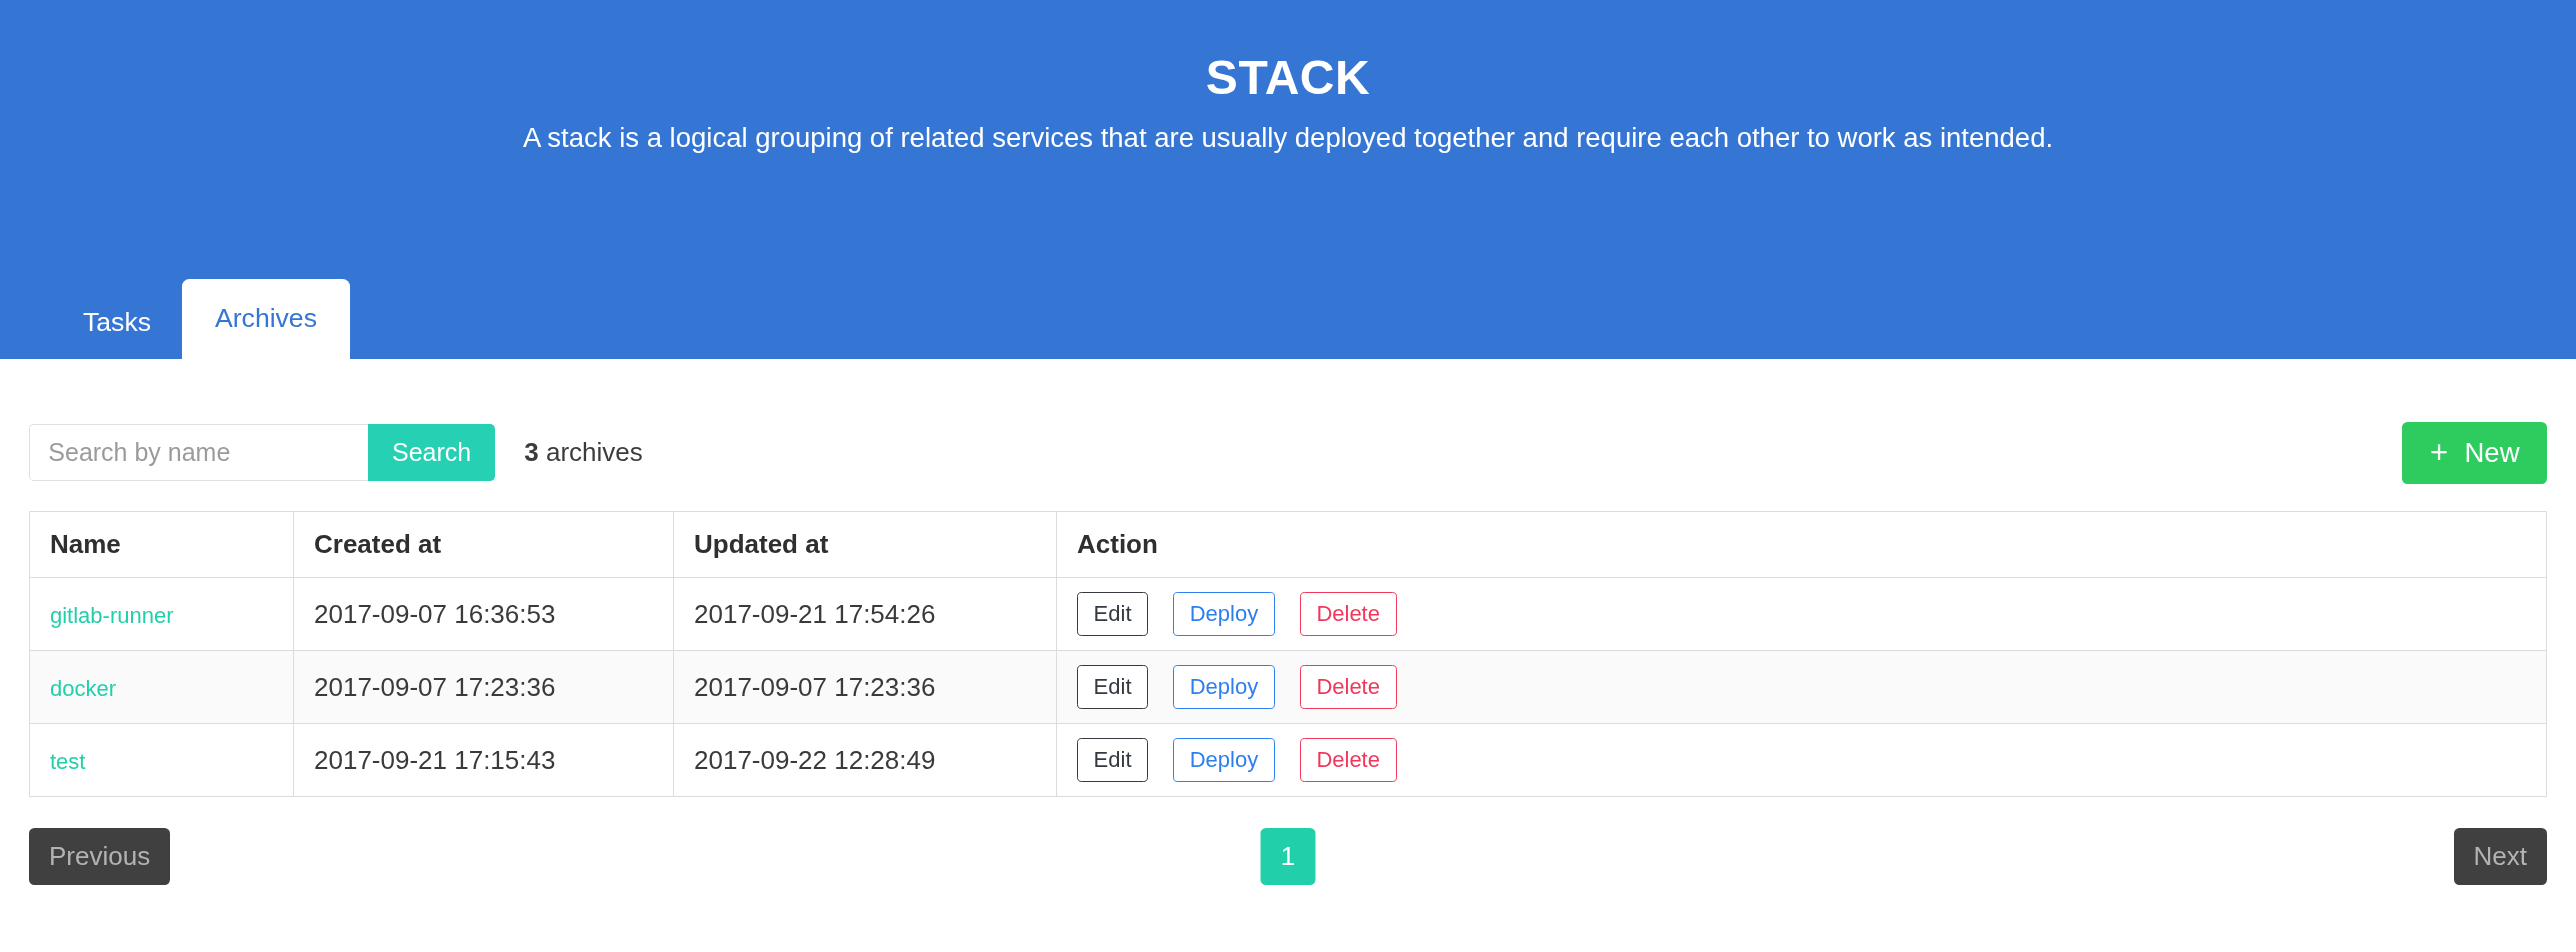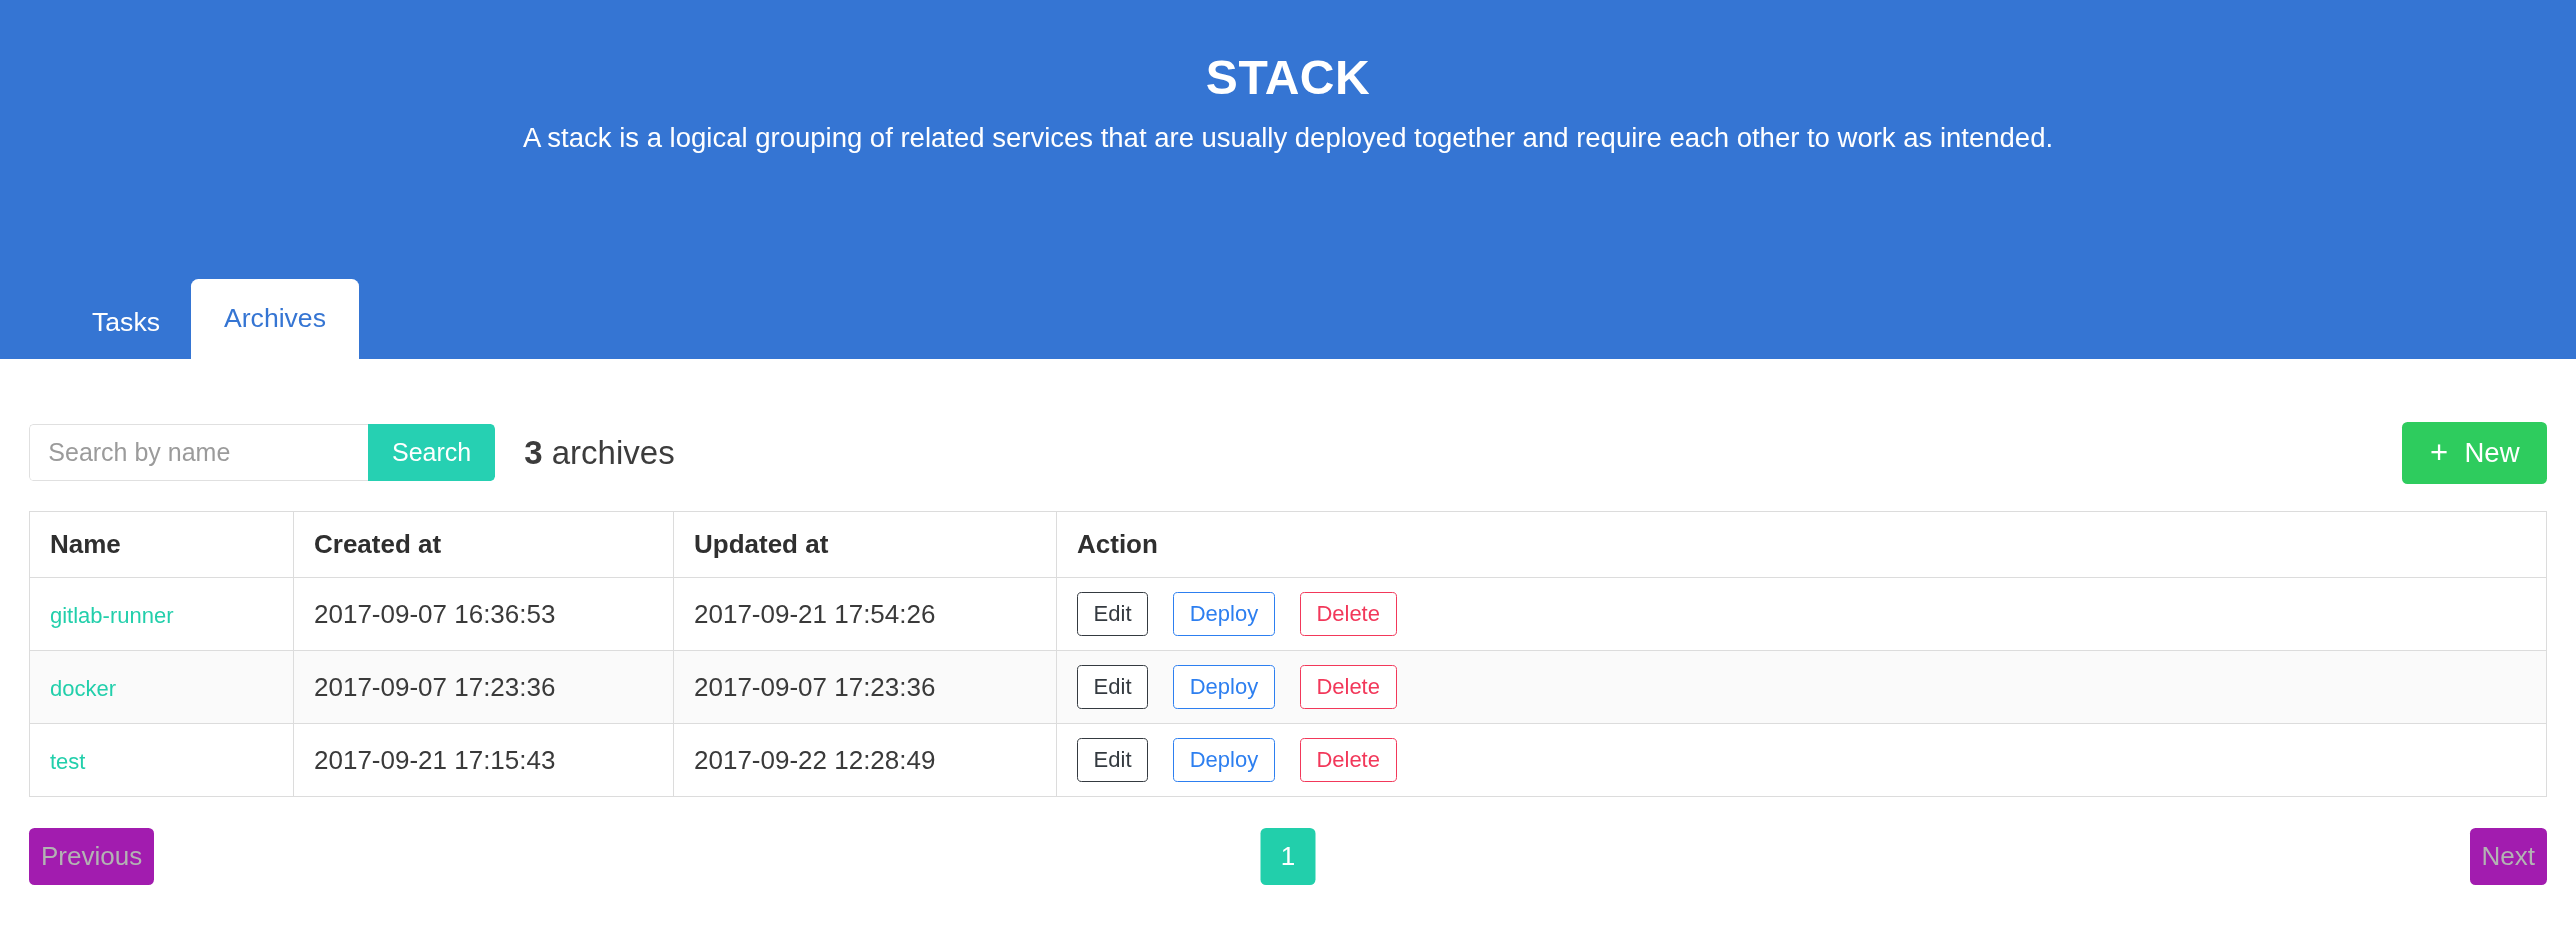--- a/index.html
+++ b/index.html
@@ -37,21 +37,21 @@
     text-align: center;
     color: #ffffff;
     font-size: 27.5px;
     font-weight: 400;
     line-height: 1.3;
   }
 
   
   .tabs {
     position: absolute;
-    left: 13px;
+    left: 4px;
     bottom: 0;
     display: flex;
     align-items: flex-end;
     padding-left: 48px;
   }
   .tab {
     font-size: 26.6px;
     color: #ffffff;
     padding: 20px 31px 20px 31px;
     cursor: pointer;
@@ -102,21 +102,21 @@
     background: #26d0b2;
     color: #ffffff;
     border: none;
     font-size: 25px;
     font-family: "Liberation Sans", sans-serif;
     padding: 0 24px;
     border-radius: 0 4.6px 4.6px 0;
     cursor: pointer;
   }
   .count {
-    font-size: 33px;
+    font-size: 26px;
     color: #3c3c3c;
     margin-left: 29px;
     white-space: nowrap;
   }
   .count .count-num { font-weight: bold; }
   .spacer { flex: 1 1 auto; }
   .new-btn {
     background: #2ecc5e;
     color: #ffffff;
     border: none;
@@ -190,28 +190,28 @@
   .act-delete { border: 0.9px solid #f2385a; color: #f2385a; }
 
   
   .pagination {
     display: flex;
     align-items: center;
     height: 119px;
     position: relative;
   }
   .page-nav {
-    background: #a21caf;
+    background: #404040;
     color: #b3b3b3;
     border: none;
     border-radius: 5.5px;
     font-size: 26px;
     font-family: "Liberation Sans", sans-serif;
     height: 57px;
-    padding: 0 12px;
+    padding: 0 20px;
     cursor: default;
   }
   .page-nav.next { margin-left: auto; }
   .page-numbers {
     position: absolute;
     left: 50%;
     transform: translateX(-50%);
     display: flex;
     gap: 9.2px;
   }

